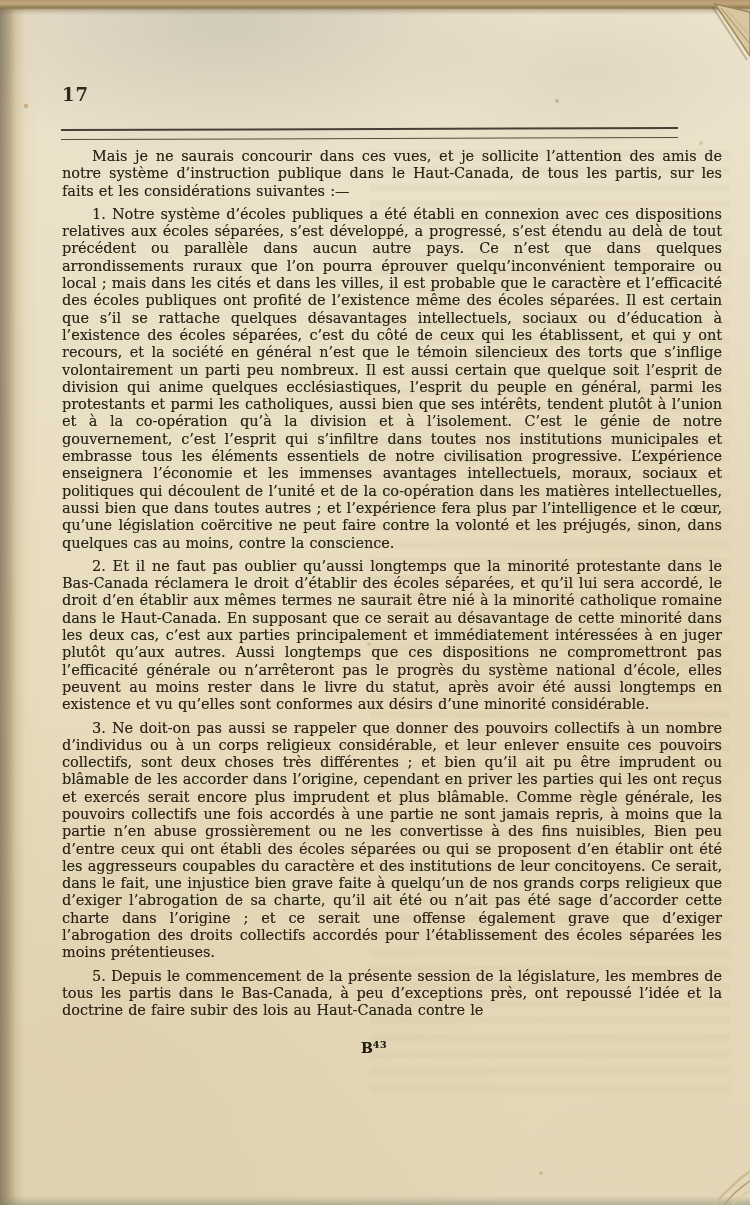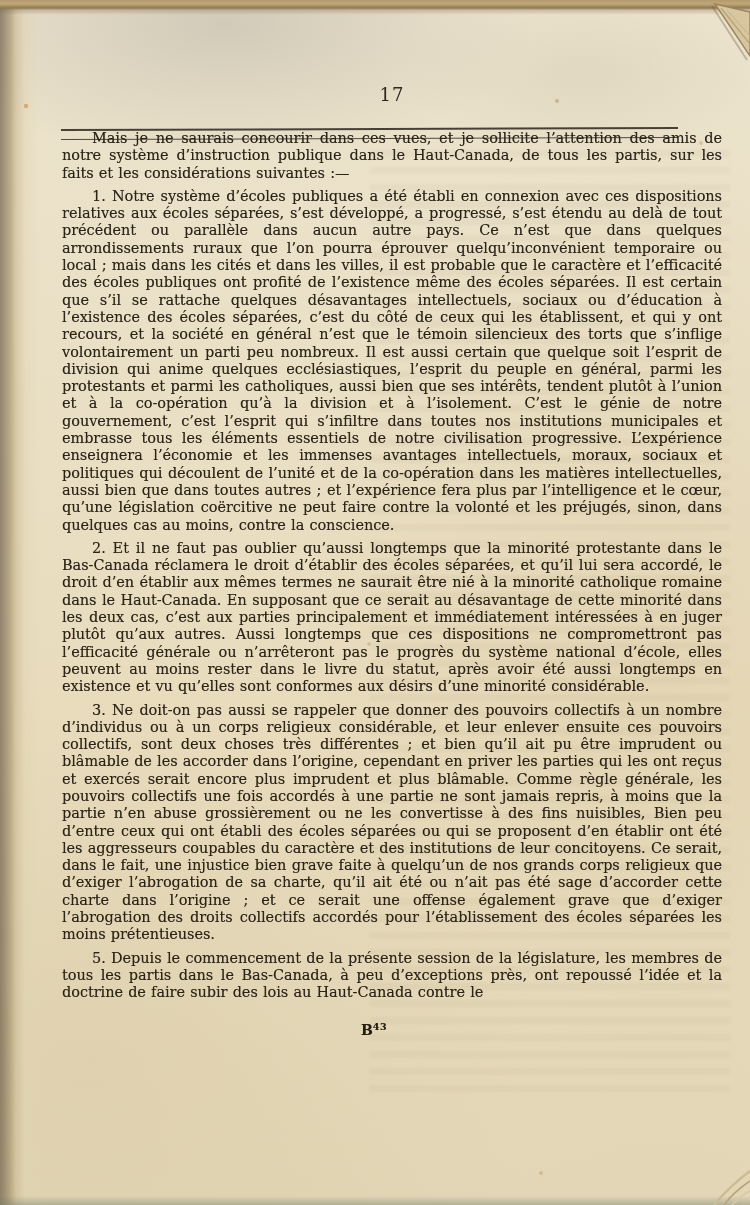--- a/index.html
+++ b/index.html
@@ -64,35 +64,34 @@
       556px 100px 0 1.0px rgba(150,110,60,0.35),
       368px 643px 0 0.8px rgba(160,115,55,0.30),
       700px 142px 0 1.0px rgba(170,125,60,0.30),
       540px 1172px 0 1.0px rgba(170,130,70,0.30),
       180px 1238px 0 0.8px rgba(160,120,60,0.25);
   }
 
   
   .page-number {
     position: absolute; top: 84px; left: 62px; width: 660px;
-    text-align: center;
-    font-size: 18px; font-weight: 400; letter-spacing: 1px;
+    font-size: 18px; font-weight: 700; letter-spacing: 1px;
     color: #2f281d;
   }
 
   .double-rule {
     position: absolute; top: 128px; left: 61px; width: 617px; height: 8px;
     border-top: 2.5px solid #3a332a;
     border-bottom: 1.6px solid #463e33;
     transform: rotate(-0.2deg);
     opacity: 0.92;
   }
 
   .text-block {
-    position: absolute; top: 130px; left: 62px; width: 660px;
+    position: absolute; top: 148px; left: 62px; width: 660px;
     color: #2a2318;
   }
   .para {
     margin: 0 0 6px 0;
     font-size: 14.4px;
     line-height: 17.3px;
     text-align: justify;
     text-indent: 30px;
     word-spacing: 0.6px;
     text-shadow: 0.2px 0.2px 0 rgba(42,35,24,0.45);

